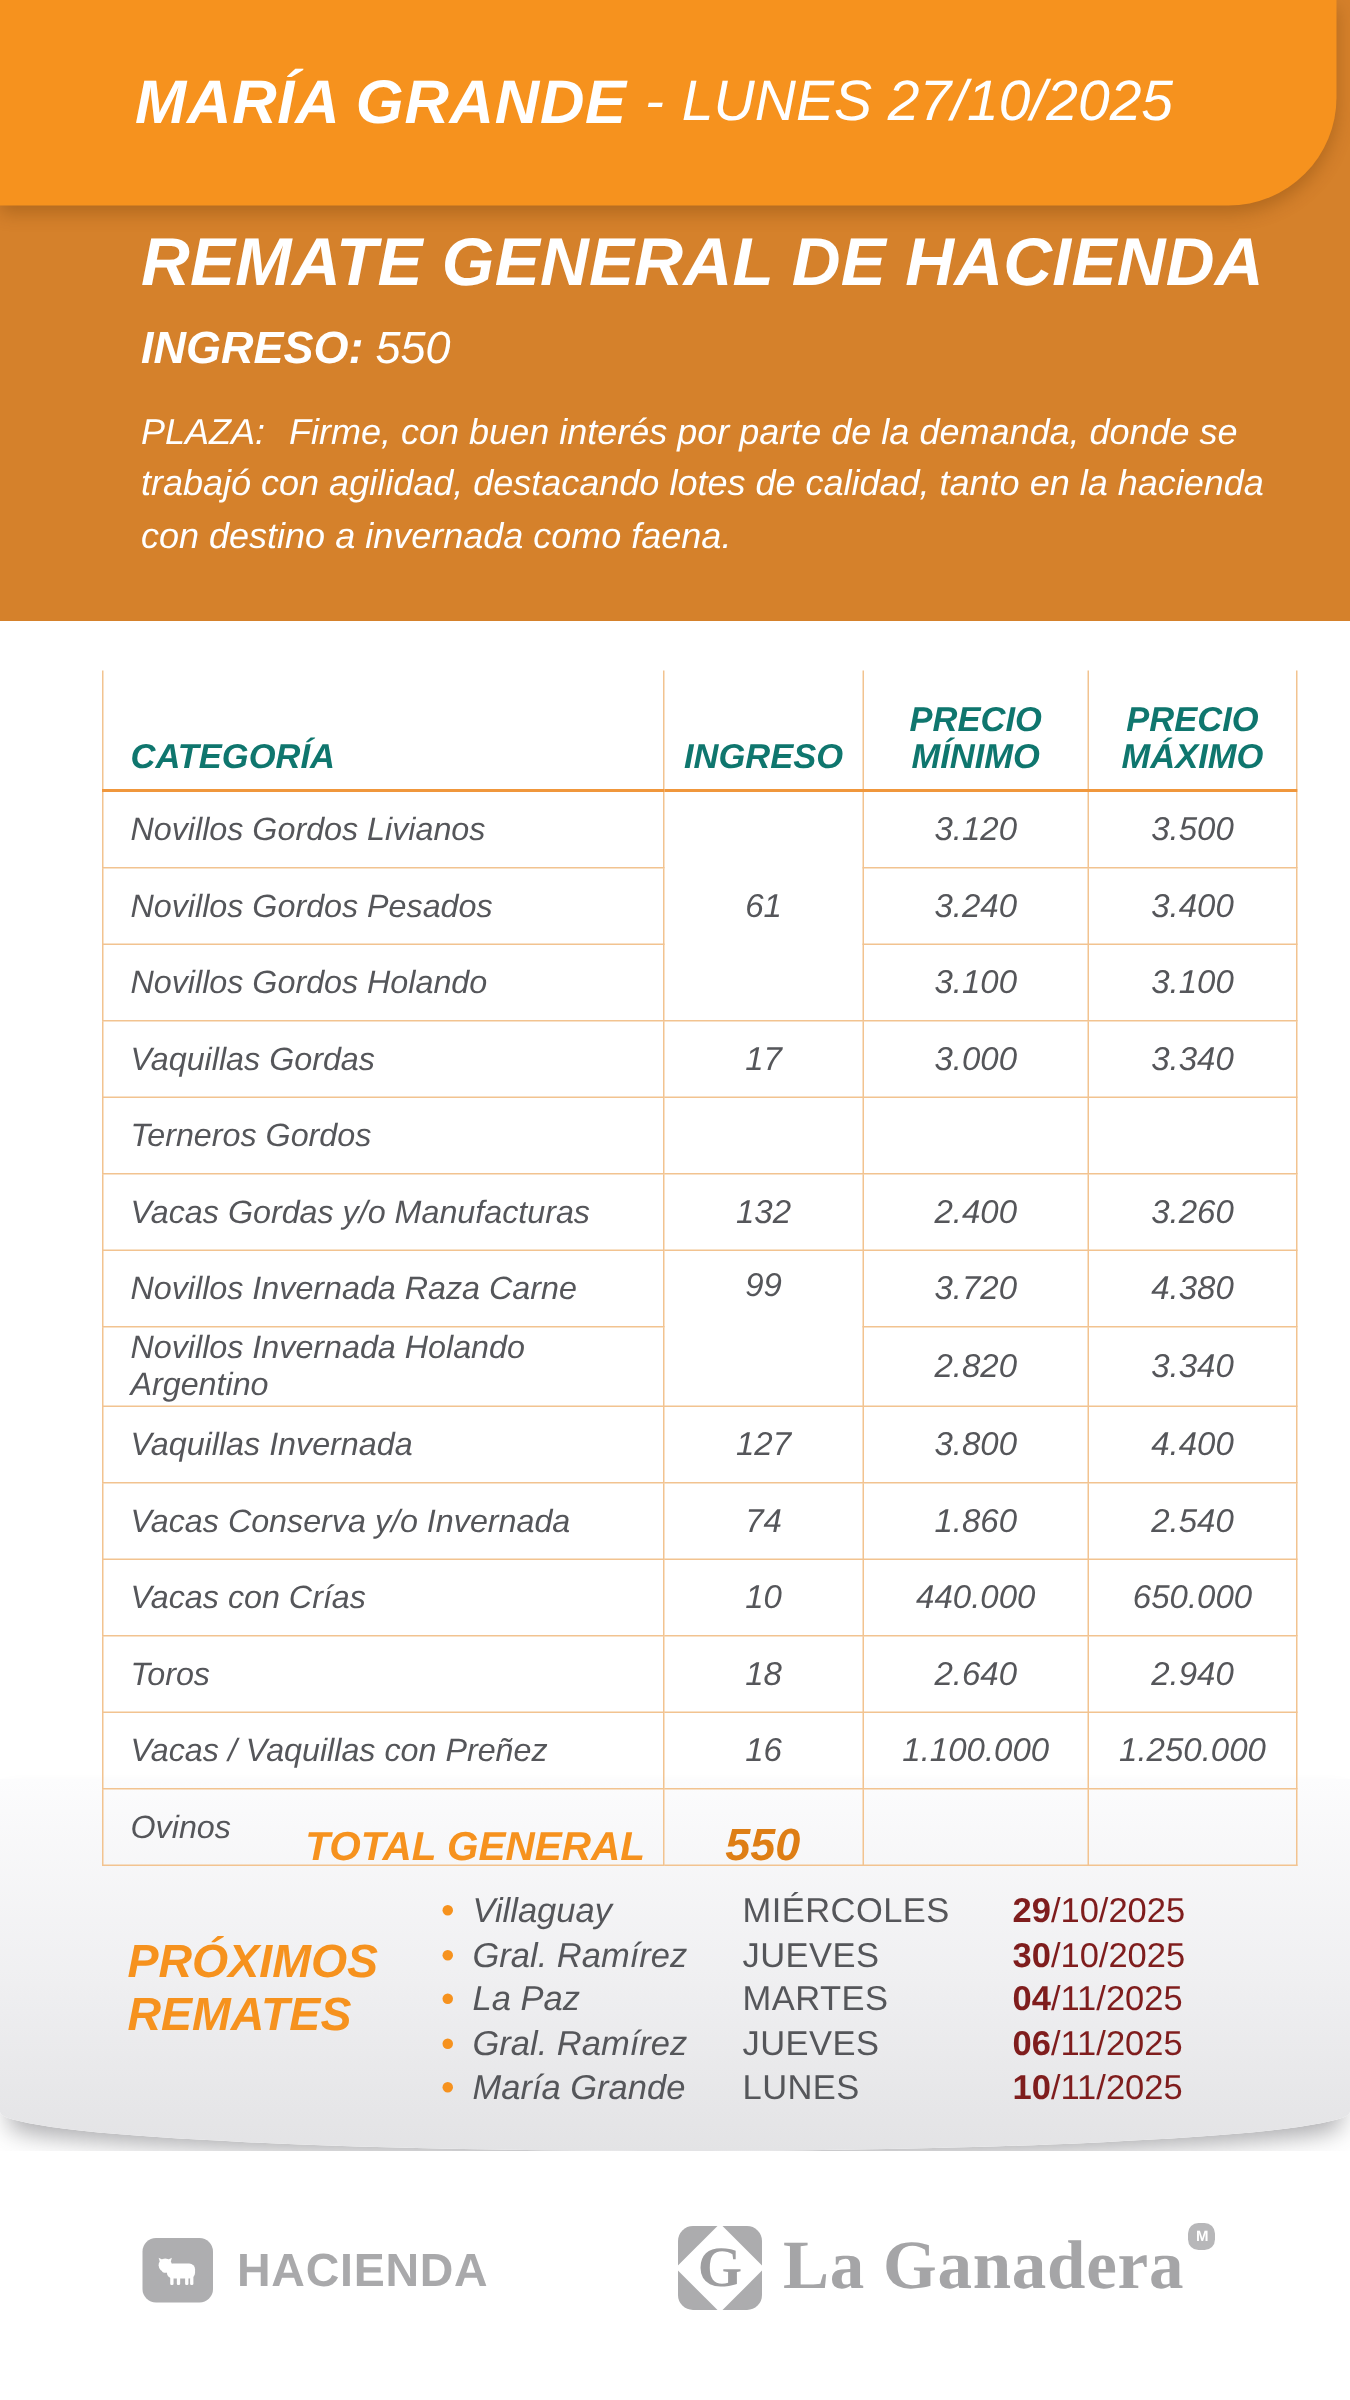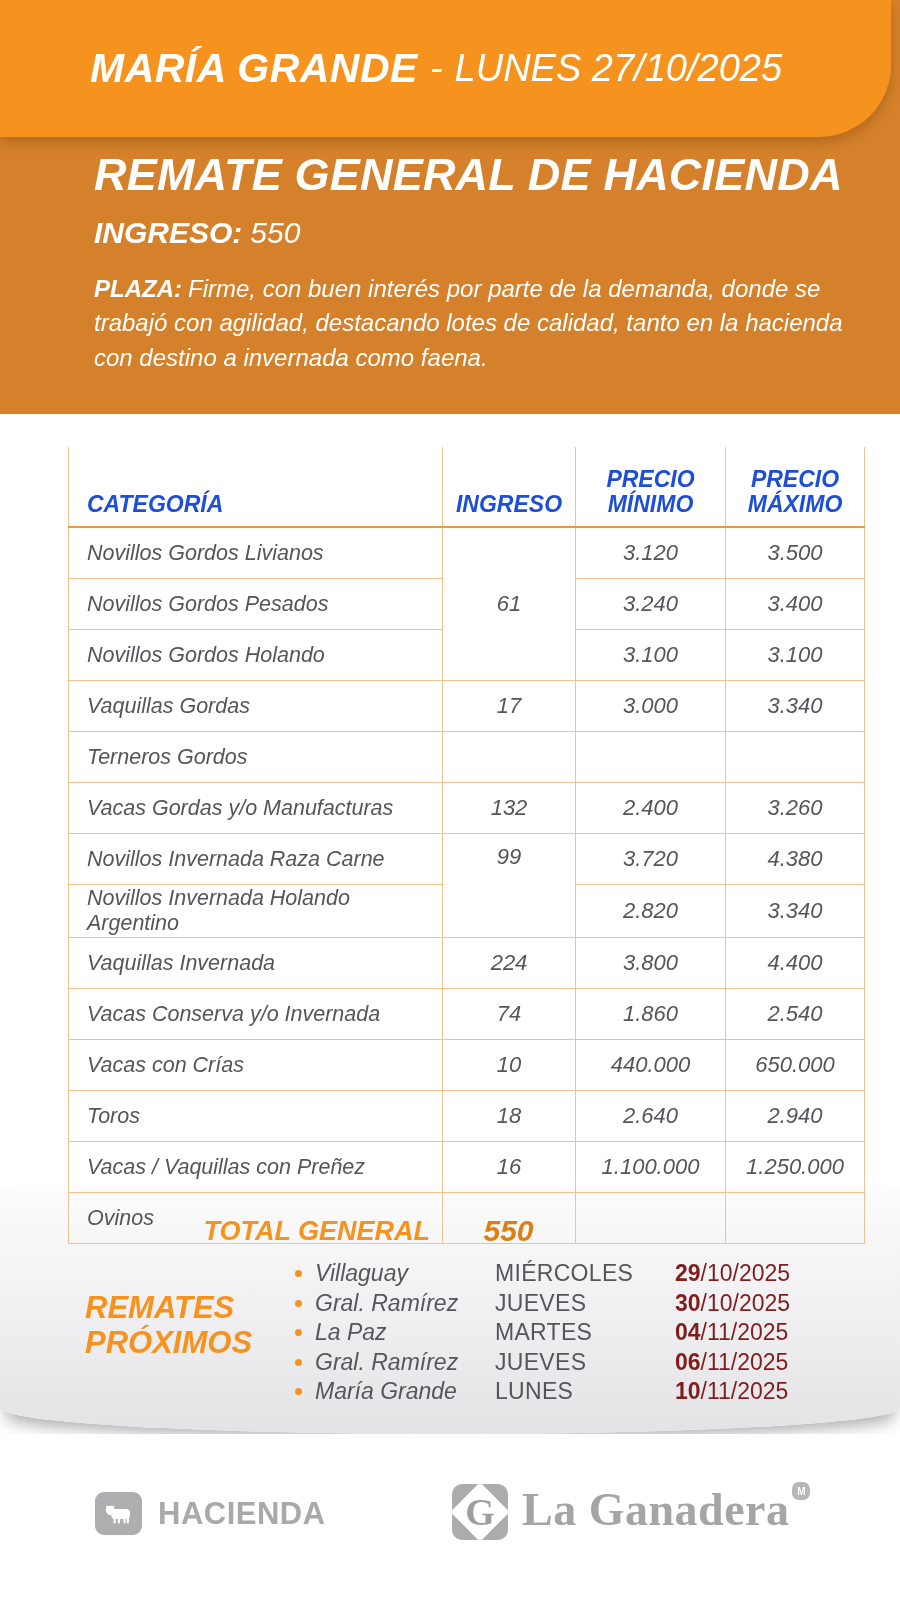--- a/index.html
+++ b/index.html
@@ -13,27 +13,27 @@
   .band-title{height:137px;display:flex;align-items:center;padding-left:90px;color:#fff;font-style:italic;white-space:nowrap;}
   .band-title .loc{font-size:41px;font-weight:bold;letter-spacing:0.5px;}
   .band-title .sep{font-size:38px;font-weight:normal;margin:0 12px;}
   .band-title .datepart{font-size:38px;font-weight:normal;}
 
   .subheader{position:absolute;left:94px;top:150px;width:780px;color:#fff;font-style:italic;}
   .subheader h1{margin:0;font-size:45px;font-weight:bold;letter-spacing:0.2px;line-height:1.1;}
   .ingreso-line{margin-top:16px;font-size:30px;}
   .ingreso-line .lbl{font-weight:bold;margin-right:8px;}
   .plaza{margin:22px 0 0 0;font-size:24px;line-height:1.45;width:758px;}
-  .plaza .lbl{font-weight:bold;margin-right:6px;}
+  .plaza .lbl{font-weight:normal;margin-right:16px;}
 
   
   .table-wrap{position:absolute;left:68px;top:447px;width:796px;z-index:2;}
   table{border-collapse:collapse;width:796px;table-layout:fixed;}
   th,td{border:1px solid #F2C390;}
-  thead th{border-top:none;border-bottom:2px solid #F0973C;color:#1d4ed8;font-style:italic;font-weight:bold;
+  thead th{border-top:none;border-bottom:2px solid #F0973C;color:#0f766e;font-style:italic;font-weight:bold;
            font-size:23px;line-height:1.06;vertical-align:bottom;padding-bottom:10px;height:68px;
            white-space:pre-line;text-align:center;}
   thead th.col0{text-align:left;padding-left:18px;}
   tbody td{height:48px;font-size:22px;color:#55565A;font-style:italic;vertical-align:middle;}
   td.cat{text-align:left;padding-left:18px;font-size:21.5px;}
   td.num{text-align:center;}
   td.vtop{vertical-align:top;padding-top:10px;}
 
   
   .total-row{position:absolute;left:68px;top:1214px;width:796px;display:flex;align-items:center;z-index:3;font-style:italic;}
@@ -160,21 +160,21 @@
             <td class="num">3.720</td>
             <td class="num">4.380</td>
           </tr>
           <tr>
             <td class="cat">Novillos Invernada Holando Argentino</td>
             <td class="num">2.820</td>
             <td class="num">3.340</td>
           </tr>
           <tr>
             <td class="cat">Vaquillas Invernada</td>
-            <td class="num">224</td>
+            <td class="num">127</td>
             <td class="num">3.800</td>
             <td class="num">4.400</td>
           </tr>
           <tr>
             <td class="cat">Vacas Conserva y/o Invernada</td>
             <td class="num">74</td>
             <td class="num">1.860</td>
             <td class="num">2.540</td>
           </tr>
           <tr>
@@ -204,22 +204,22 @@
         </tbody>
       </table>
   </div>
 
   <div class="total-row">
     <div class="total-label">TOTAL GENERAL</div>
     <div class="total-value">550</div>
   </div>
 
   <div class="px-title">
+    <div>PRÓXIMOS</div>
     <div>REMATES</div>
-    <div>PRÓXIMOS</div>
   </div>
   <div class="px-list" id="px-list">
       <div class="px-item">
         <span class="px-bullet"></span>
         <span class="px-place">Villaguay</span>
         <span class="px-day">MIÉRCOLES</span>
         <span class="px-date"><b>29</b><span>/10/2025</span></span>
       </div>
       <div class="px-item">
         <span class="px-bullet"></span>

